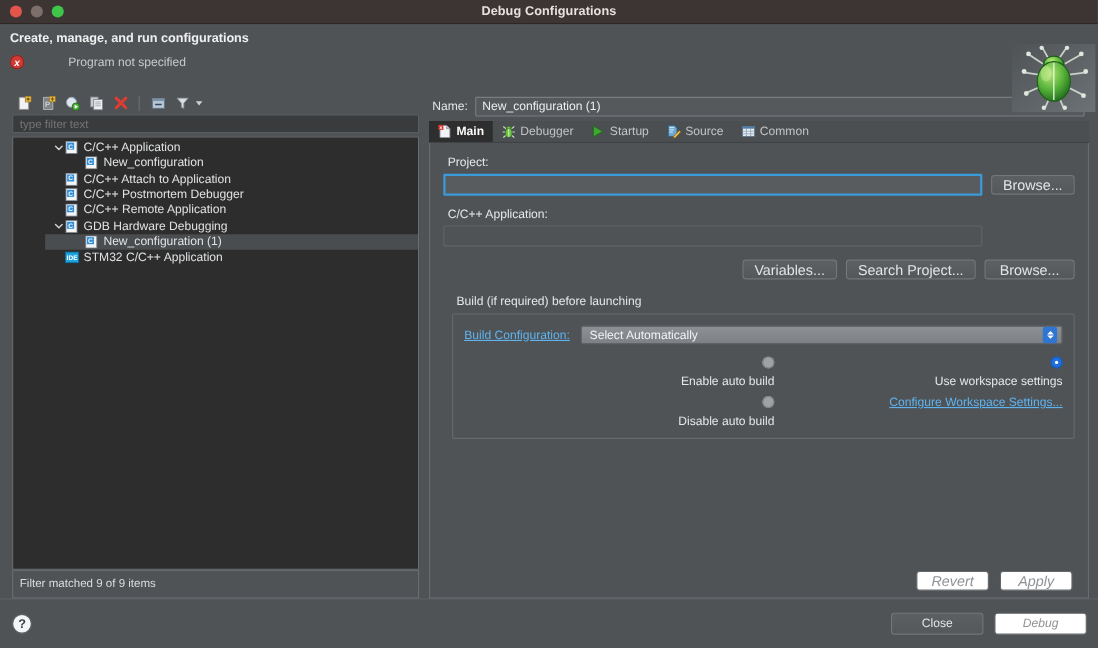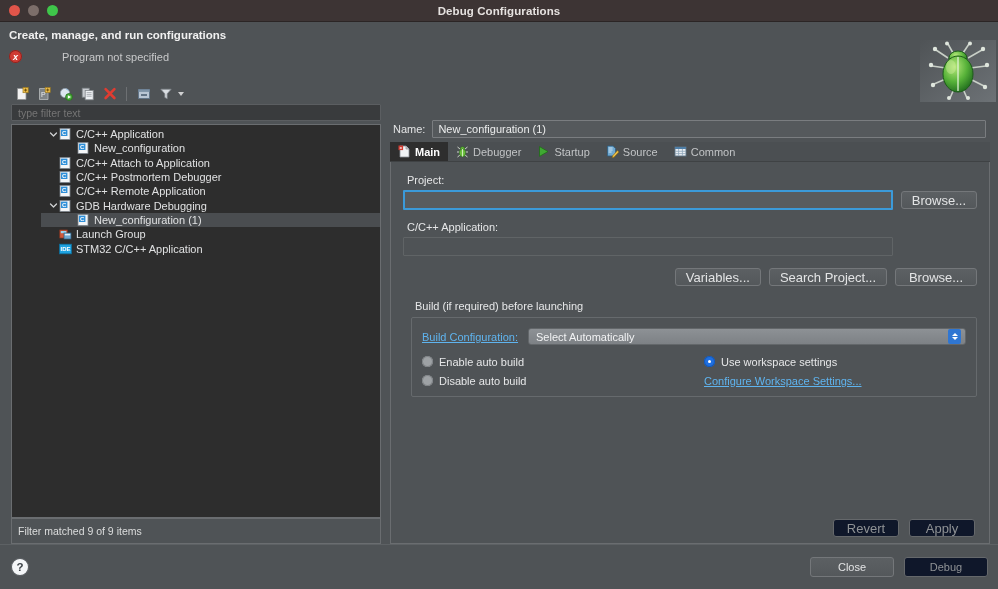--- a/index.html
+++ b/index.html
@@ -38,21 +38,21 @@
     box-shadow: inset 0 0 0 1px #8c241f;
   }
   .header-status-text { color:#c8c9ca; font-size:11px;margin-left:33px; }
   .bug {
     position:absolute; right:2px; top:18px; width:76px; height:62px;
   }
 
   
   .body { display:flex; gap:6px; padding:0 8px; height:460px; }
   .left-col { width:376px; display:flex; flex-direction:column; }
-  .right-col { flex:1; display:flex; flex-direction:column;margin-top:32px; }
+  .right-col { flex:1; display:flex; flex-direction:column; }
 
   
   .tb { height:20px; display:flex; align-items:center; gap:3px; padding:0 4px; }
   .tb-btn { width:19px; height:18px; display:flex; align-items:center; justify-content:center; }
   .tb-sep { width:1px; height:14px; background:#6d7073; margin:0 4px; }
   .caret-dn { width:0;height:0;border-left:3.5px solid transparent;border-right:3.5px solid transparent;border-top:4px solid #cfd0d1; }
 
   
   .filter-wrap { padding:0 3px 3px 3px; }
   .filter-input {
@@ -101,21 +101,21 @@
     color:#ececec; font-size:11px; padding:0 5px; font-family:inherit; outline:none;
   }
   .txt-input.focused { border:2px solid #3b9ad9; background:#585c5f; height:20px; }
   .txt-input.flat { background:#4f5356; border:1px solid #606466; }
 
   .btn {
     height:18px; min-width:66px; padding:0 10px; border:1px solid #74777a; border-radius:3px;
     background:linear-gradient(#5c6063,#54585b); color:#e3e4e5; font-size:13px;
     font-family:inherit; display:flex; align-items:center; justify-content:center; cursor:default;
   }
-  .btn.dis { color:#8f9295; background:#0f172a; border-color:#65686b; }
+  .btn.dis { color:#8f9295; background:#ffffff; border-color:#65686b;font-style:italic; }
   .btn-row { display:flex; justify-content:flex-end; gap:8px; margin-top:12px; }
 
   .group-label { font-size:11px; color:#e6e7e8; margin:14px 0 5px 12px; }
   .group-box { border:1px solid #666a6d; border-radius:2px; margin:0 0 0 8px; padding:10px 10px 9px 10px; }
   .bc-row { display:flex; align-items:center; gap:10px; }
   .link { color:#5fb4ef; text-decoration:underline; font-size:11px; }
   .select {
     flex:1; height:17px; background:linear-gradient(#8d9195,#7d8185); border:1px solid #63676a;
     border-radius:3px; display:flex; align-items:center; padding:0 4px 0 7px;
     color:#f2f3f4; font-size:11px; position:relative;
@@ -123,21 +123,21 @@
   .select .sel-text { flex:1; }
   .stepper {
     width:13px; height:15px; background:#2f76d2; border-radius:2px;
     display:flex; flex-direction:column; align-items:center; justify-content:center; gap:1px;
   }
   .stepper i { display:block; width:0;height:0;border-left:3px solid transparent;border-right:3px solid transparent; }
   .stepper i.up{ border-bottom:3.5px solid #fff; }
   .stepper i.dn{ border-top:3.5px solid #fff; }
 
   .radio-grid { display:grid; grid-template-columns:282px auto; row-gap:7px; margin-top:11px; }
-  .radio { display:flex; align-items:flex-start; gap:6px; font-size:11px; color:#e6e7e8; }
+  .radio { display:flex; align-items:flex-end; gap:6px; font-size:11px; color:#e6e7e8;flex-direction:column; }
   .rb { width:11px; height:11px; border-radius:50%; background:#9ea2a5; box-shadow: inset 0 0 0 1px #7f8386; }
   .rb.on { background:#1f6fe0; box-shadow: inset 0 0 0 1px #1558b5; display:flex; align-items:center; justify-content:center; }
   .rb.on::after { content:""; width:3.5px; height:3.5px; border-radius:50%; background:#fff; }
 
   .apply-row { display:flex; justify-content:flex-end; gap:10px; padding:6px 8px 0 0; }
 
   
   .footer { height:44px; display:flex; align-items:center; padding:0 10px; position:relative; }
   .help { width:20px; height:20px; }
   .footer-btns { margin-left:auto; display:flex; gap:10px; }
@@ -354,32 +354,20 @@
                 <rect x="1" y="0.5" width="10" height="11" fill="#f3f5f7" stroke="#7b8289" stroke-width="0.8"></rect>
                 <rect x="2" y="1.6" width="6.4" height="6.4" fill="#2f8fd8"></rect>
                 <text x="5.2" y="7" text-anchor="middle" font-size="6" font-weight="bold" fill="#ffffff" font-family="Liberation Sans">C</text>
               </svg>
             </span>
             <span>New_configuration (1)</span>
           </div>
           <div class="tree-row">
             <span class="twisty"></span>
             <span class="ico">
-              <svg width="13" height="12" viewBox="0 0 13 12">
-                <rect x="0.8" y="2" width="7.5" height="8" fill="#d15a3c" stroke="#8a3620" stroke-width="0.7"></rect>
-                <rect x="1.8" y="3" width="5.5" height="2.2" fill="#9dd3ef"></rect>
-                <rect x="5" y="5" width="7" height="6" fill="#6fa8d0" stroke="#2e5e80" stroke-width="0.7"></rect>
-                <rect x="5.8" y="5.8" width="5.4" height="1.6" fill="#e4f1fa"></rect>
-              </svg>
-            </span>
-            <span>Launch Group</span>
-          </div>
-          <div class="tree-row">
-            <span class="twisty"></span>
-            <span class="ico">
               <svg width="14" height="12" viewBox="0 0 14 12">
                 <rect x="0.5" y="0.8" width="13" height="10.4" fill="#1ea2e0" stroke="#0c6d99" stroke-width="0.8"></rect>
                 <text x="7" y="8.6" text-anchor="middle" font-size="6.4" font-weight="bold" fill="#ffffff" font-family="Liberation Sans">IDE</text>
               </svg>
             </span>
             <span>STM32 C/C++ Application</span>
           </div>
         </div>
     </div>
 

